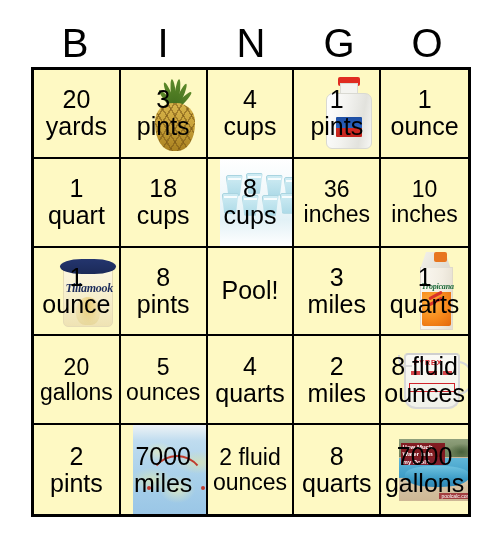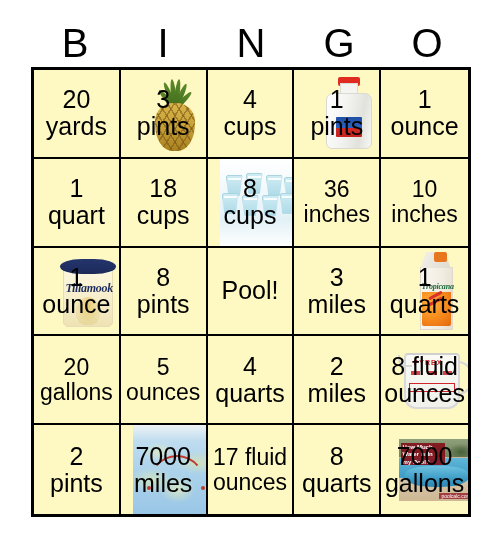--- a/index.html
+++ b/index.html
@@ -633,21 +633,21 @@
             <div class="map-dot" style="left:81%; top:68%;"></div>
           </div>
         </div>
         <div class="cell-text">
           <span class="num">7000</span>
           <span class="unit">miles</span>
         </div>
       </div>
       <div class="cell row-last">
         <div class="cell-text small">
-          <span class="num">17 fluid</span>
+          <span class="num">2 fluid</span>
           <span class="unit">ounces</span>
         </div>
       </div>
       <div class="cell row-last">
         <div class="cell-text">
           <span class="num">8</span>
           <span class="unit">quarts</span>
         </div>
       </div>
       <div class="cell col-last row-last">

